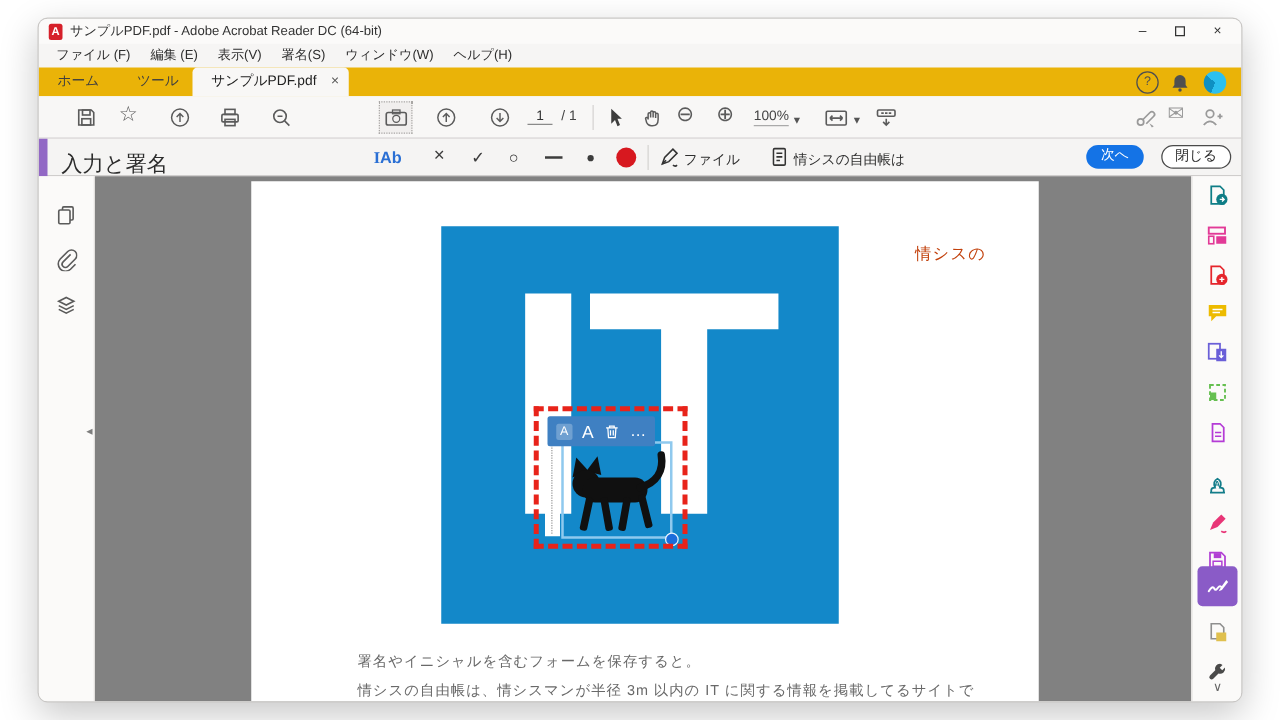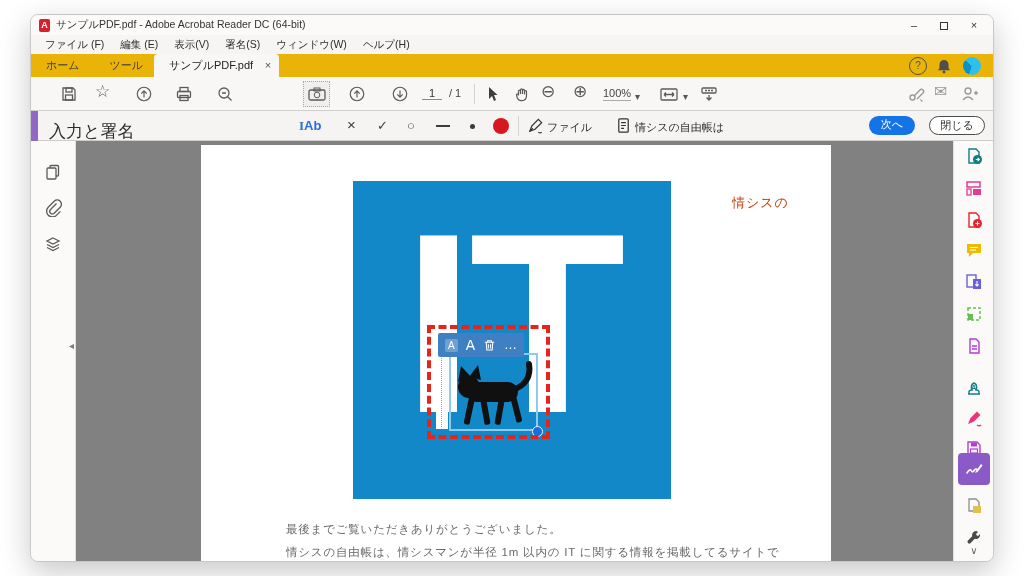--- a/index.html
+++ b/index.html
@@ -307,22 +307,22 @@
                     <path d="M2 4 h10 M5 4 V2.5 h4 V4 M3.5 4 l.6 8.5 h5.8 l.6 -8.5 M5.8 6.2 v4.5 M8.2 6.2 v4.5"></path>
                   </svg>
               </span>
               <span class="mt-more">…</span>
             </span>
 
             <span class="red-dash"></span>
 
           </div>
 
-          <span class="footer-line" style="top:377px;">最後までご覧いただきありがとうございました。</span>
-          <span class="footer-line" style="top:400px;">情シスの自由帳は、情シスマンが半径 1m 以内の IT に関する情報を掲載してるサイトで</span>
+          <span class="footer-line" style="top:377px;">署名やイニシャルを含むフォームを保存すると。</span>
+          <span class="footer-line" style="top:400px;">情シスの自由帳は、情シスマンが半径 3m 以内の IT に関する情報を掲載してるサイトで</span>
         </div>
       </div>
 
       <div class="right-rail">
         <span class="rricon" style="top:6px;">
           <svg width="18" height="18" viewBox="0 0 18 18">
               <path d="M4 2 h7 l3 3 v11 h-10 z" fill="none" stroke="#0e7d86" stroke-width="1.4"></path>
               <circle cx="12.5" cy="12.5" r="4.5" fill="#0e7d86"></circle>
               <path d="M10.8 12.5 h3 M12.6 10.8 l1.7 1.7 -1.7 1.7" stroke="#fff" stroke-width="1.1" fill="none"></path>
             </svg>

